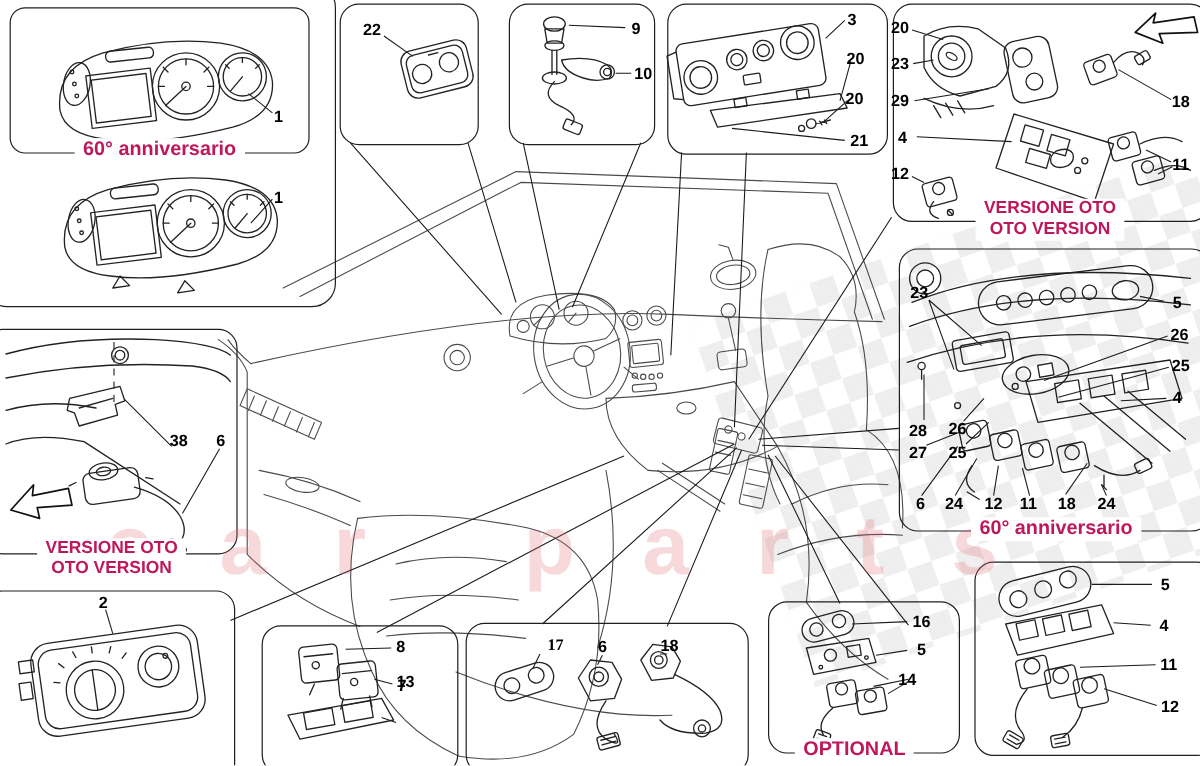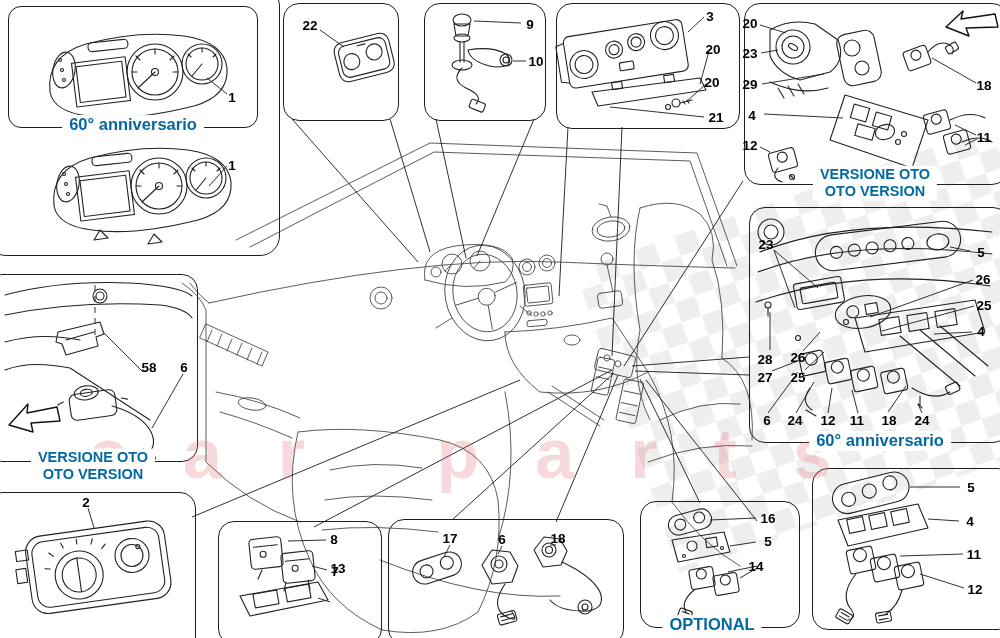--- a/index.html
+++ b/index.html
@@ -10,21 +10,21 @@
       linear-gradient(45deg,#e9e9e9 25%,transparent 25%,transparent 75%,#e9e9e9 75%),
       linear-gradient(45deg,#e9e9e9 25%,transparent 25%,transparent 75%,#e9e9e9 75%);
     background-size:42px 42px;background-position:0 0,21px 21px;}
   svg.art{position:absolute;left:0;top:0;z-index:1;}
   .panel{position:absolute;z-index:2;border:1.5px solid #1f1f1f;border-radius:16px;background:transparent;}
   .wm{position:absolute;z-index:3;font-weight:bold;pointer-events:none;white-space:nowrap;}
   .wm1{left:46px;top:234px;font-size:150px;letter-spacing:-4px;color:rgba(224,105,117,.42);}
   .wm2{left:88px;top:414px;font-size:70px;letter-spacing:56px;color:rgba(224,105,117,.25);}
   .co{position:absolute;z-index:4;transform:translate(-50%,-50%);font-weight:bold;
       font-size:13.5px;color:#000;white-space:nowrap;}
-  .lbl{position:absolute;z-index:4;transform:translate(-50%,-50%);font-weight:bold;color:#0369a1;
+  .lbl{position:absolute;z-index:4;transform:translate(-50%,-50%);font-weight:bold;color:#be185d;
        background:#fff;padding:0 7px;text-align:center;white-space:nowrap;line-height:1.2;}
   .lbl2{font-size:14.5px;}
   .lbl1{font-size:16.5px;}
 </style>
 </head>
 <body>
 
 <div class="stage">
 
   <div class="checker" style="left:615px;top:190px;width:440px;height:320px;transform:rotate(-19deg);"></div>
@@ -521,27 +521,27 @@
   <span class="co" style="left:765px;top:359px;">28</span>
   <span class="co" style="left:798px;top:357px;">26</span>
   <span class="co" style="left:765px;top:377px;">27</span>
   <span class="co" style="left:798px;top:377px;">25</span>
   <span class="co" style="left:767px;top:420px;">6</span>
   <span class="co" style="left:795px;top:420px;">24</span>
   <span class="co" style="left:828px;top:420px;">12</span>
   <span class="co" style="left:857px;top:420px;">11</span>
   <span class="co" style="left:889px;top:420px;">18</span>
   <span class="co" style="left:922px;top:420px;">24</span>
-  <span class="co" style="left:149px;top:367px;">58</span>
+  <span class="co" style="left:149px;top:367px;">38</span>
   <span class="co" style="left:184px;top:367px;">6</span>
   <span class="co" style="left:86px;top:502px;">2</span>
   <span class="co" style="left:334px;top:539px;">8</span>
   <span class="co" style="left:335px;top:571px;">7</span>
   <span class="co" style="left:338px;top:568px;">13</span>
-  <span class="co" style="left:450px;top:538px;">17</span>
+  <span class="co" style="left:463px;top:538px;font-family:Liberation Serif, serif;">17</span>
   <span class="co" style="left:502px;top:539px;">6</span>
   <span class="co" style="left:558px;top:538px;">18</span>
   <span class="co" style="left:768px;top:518px;">16</span>
   <span class="co" style="left:768px;top:541px;">5</span>
   <span class="co" style="left:756px;top:566px;text-align:center;">14</span>
   <span class="co" style="left:971px;top:487px;">5</span>
   <span class="co" style="left:970px;top:521px;">4</span>
   <span class="co" style="left:974px;top:554px;">11</span>
   <span class="co" style="left:975px;top:589px;">12</span>
 

